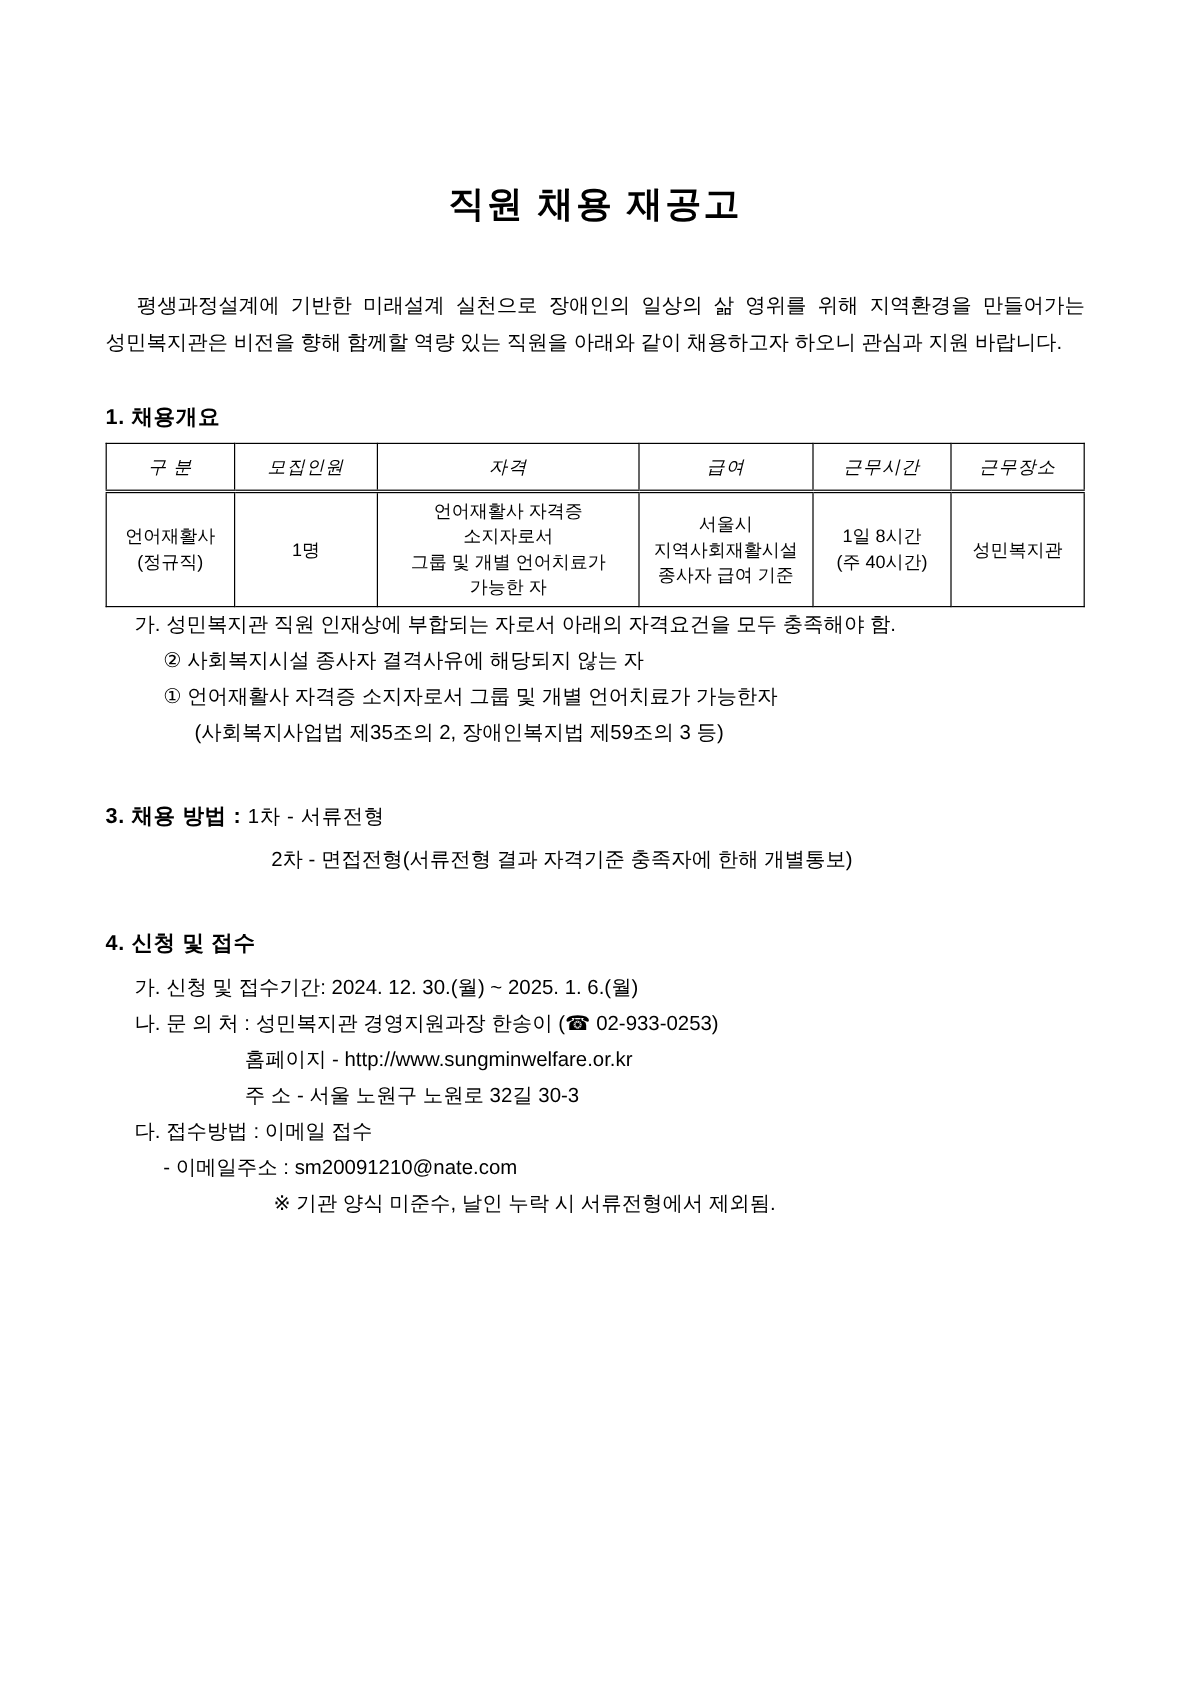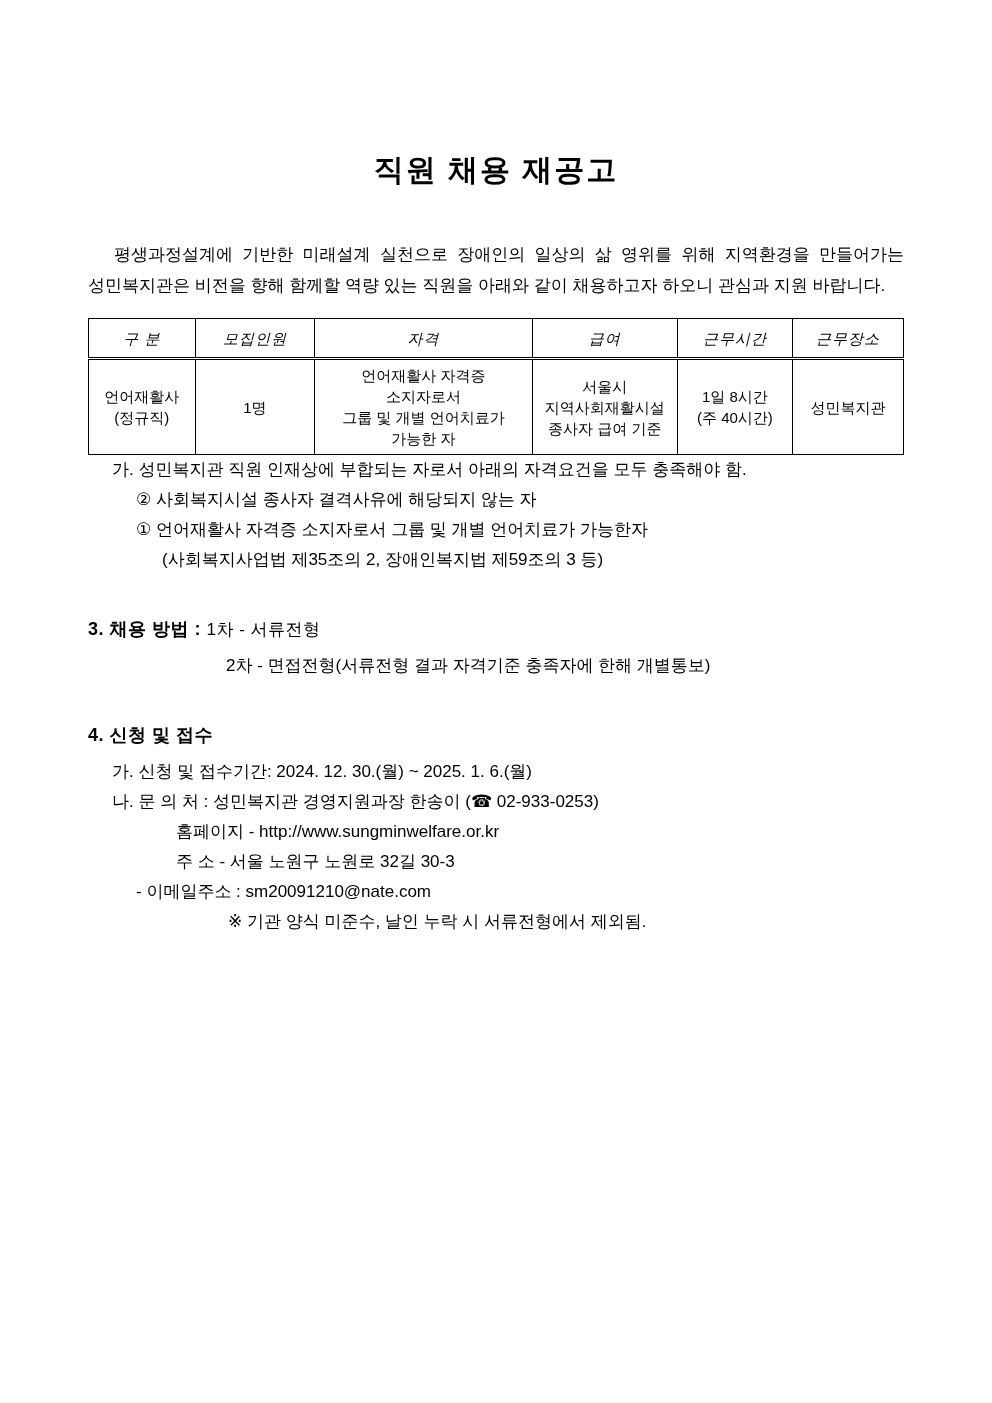--- a/index.html
+++ b/index.html
@@ -107,21 +107,21 @@
     word-break: keep-all;
   }
   .method-line2 {
     font-size: 17px;
     line-height: 30px;
     margin-left: 138px;
   }
   .contact-sub {
     font-size: 17px;
     line-height: 30px;
-    margin-left: 88px;
+    margin-left: 116px;
   }
   .doc-sub {
     font-size: 17px;
     line-height: 30px;
     margin-left: 138px;
   }
   .note {
     font-size: 17px;
     line-height: 30px;
     margin-left: 140px;
@@ -130,20 +130,21 @@
 </style>
 </head>
 <body>
 
 <div class="page">
 
   <h1 class="doc-title">직원 채용 재공고</h1>
 
   <p class="intro">평생과정설계에 기반한 미래설계 실천으로 장애인의 일상의 삶 영위를 위해 지역환경을 만들어가는 성민복지관은 비전을 향해 함께할 역량 있는 직원을 아래와 같이 채용하고자 하오니 관심과 지원 바랍니다.</p>
 
+  <div class="section-head">1. 채용개요</div>
 
   <table class="recruit">
     <colgroup>
       <col class="col1">
         <col class="col2">
         <col class="col3">
         <col class="col4">
         <col class="col5">
         <col class="col6">
     </colgroup>
@@ -182,16 +183,17 @@
   </div>
   <div class="method-line2">2차 - 면접전형(서류전형 결과 자격기준 충족자에 한해 개별통보)</div>
 
   <div class="block-gap"></div>
 
   <div class="section-head">4. 신청 및 접수</div>
   <div class="lvl1">가. 신청 및 접수기간:  2024. 12. 30.(월) ~ 2025. 1. 6.(월)</div>
   <div class="lvl1">나. 문 의 처 : 성민복지관 경영지원과장 한송이 (☎ 02-933-0253)</div>
   <div class="contact-sub">홈페이지 - http://www.sungminwelfare.or.kr</div>
   <div class="contact-sub">주      소 - 서울 노원구 노원로 32길 30-3</div>
+  <div class="lvl1">다. 접수방법 : 이메일 접수</div>
   <div class="lvl2">- 이메일주소 : sm20091210@nate.com</div>
   <div class="note">※ 기관 양식 미준수, 날인 누락 시 서류전형에서 제외됨.</div>
 
 </div>
 
 </body></html>

